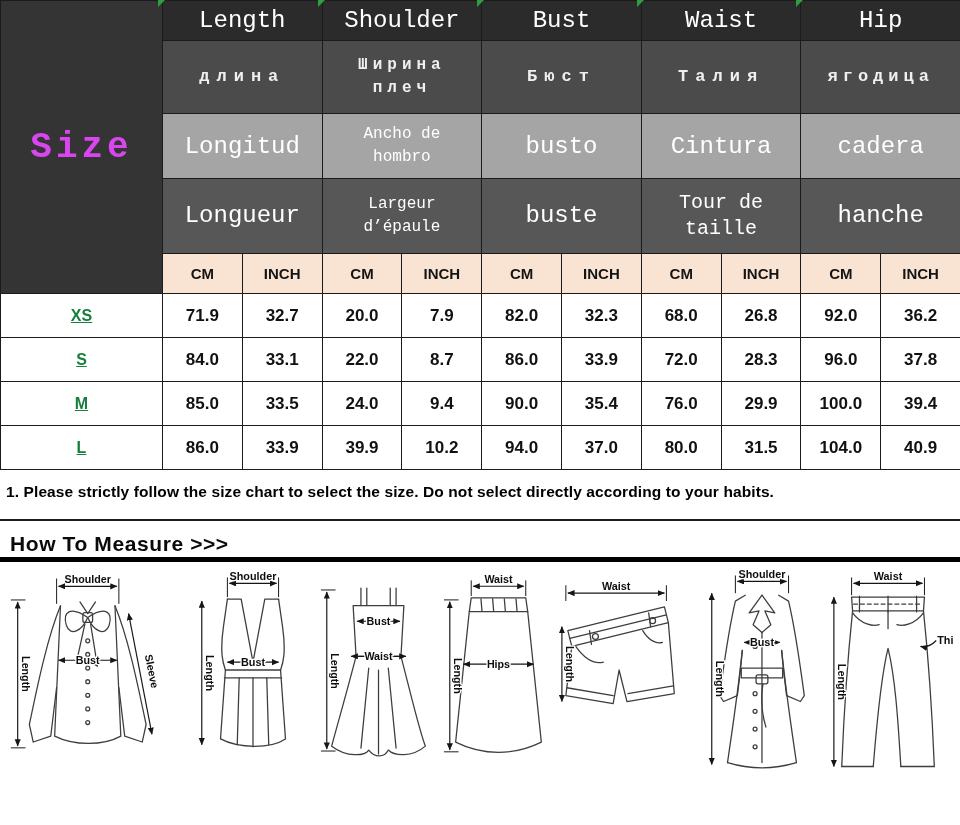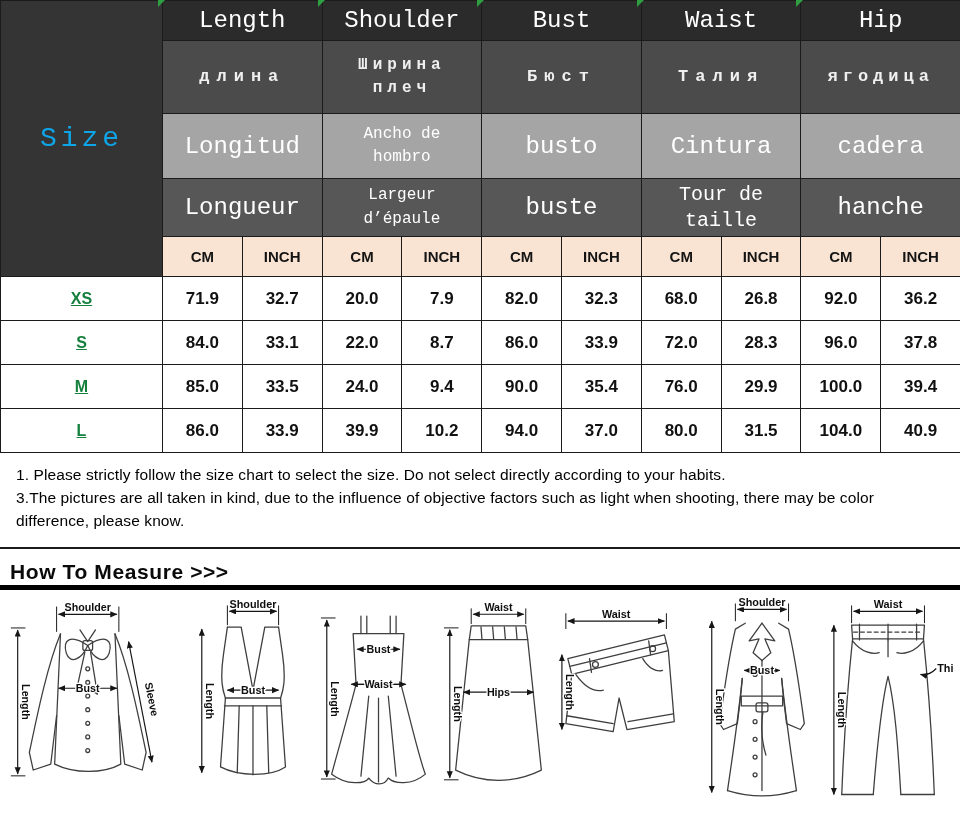--- a/index.html
+++ b/index.html
@@ -10,28 +10,28 @@
   }
   .table-wrap { position:relative; width:960px; }
   table.size-chart { border-collapse:collapse; table-layout:fixed; width:960px; }
   table.size-chart td {
     border:1px solid #1b1b1b; text-align:center; vertical-align:middle;
     padding:0; overflow:hidden;
   }
   tr.tr-en  { height:40px; }
   tr.tr-ru  { height:73px; }
   tr.tr-es  { height:65px; }
-  tr.tr-fr  { height:58px; }
+  tr.tr-fr  { height:75px; }
   tr.tr-unit{ height:40px; }
   tr.tr-data{ height:44px; }
 
   td.size-cell {
-    background:#343434; color:#0ea5e9;
-    font-family:"Liberation Mono","DejaVu Sans Mono",monospace;
-    font-size:28px; letter-spacing:4px; border-color:#101010;
+    background:#343434; color:#d946ef;
+    font-family:"Liberation Mono","DejaVu Sans Mono",monospace;
+    font-size:36px; letter-spacing:4px; border-color:#101010;font-weight:bold;
   }
   td.h-en {
     background:#2b2b2b; color:#fff;
     font-family:"Liberation Mono","DejaVu Sans Mono",monospace;
     font-size:24px;
   }
   td.h-ru {
     background:#4b4b4b; color:#efefef;
     font-family:"Liberation Mono","DejaVu Sans Mono",monospace;
     font-weight:bold; font-size:17px; letter-spacing:7px; line-height:1.45;
@@ -56,21 +56,21 @@
   }
   td.rowlabel { background:#fff; color:#15803d; font-weight:bold; font-size:16px;text-decoration:underline; }
   td.val { background:#fff; color:#111; font-weight:bold; font-size:17px; }
 
   .gmark {
     position:absolute; top:0; width:0; height:0;
     border-top:7px solid #2f9e41; border-right:7px solid transparent;
   }
 
   .notes {
-    padding:11px 10px 0 16px; font-weight:normal; font-size:15.5px;
+    padding:11px 10px 0 6px; font-weight:bold; font-size:15.5px;
     color:#000; line-height:1.47; letter-spacing:0.1px;
   }
   .thinline { height:2px; background:#1c1c1c; margin-top:15px; }
   .howto {
     font-size:21px; font-weight:bold; color:#0a0a0a;
     padding:11px 0 1px 10px; letter-spacing:0.6px;
   }
   .thickline { height:5px; background:#000; }
 
   .diagrams {
@@ -201,21 +201,20 @@
   </table>
   <div class="gmark" style="left:158px"></div>
   <div class="gmark" style="left:318px"></div>
   <div class="gmark" style="left:477px"></div>
   <div class="gmark" style="left:637px"></div>
   <div class="gmark" style="left:796px"></div>
 </div>
 
 <div class="notes">
   <div>1. Please strictly follow the size chart to select the size. Do not select directly according to your habits.</div>
-  <div>3.The pictures are all taken in kind, due to the influence of objective factors such as light when shooting, there may be color difference, please know.</div>
 </div>
 
 <div class="thinline"></div>
 <div class="howto">How To Measure &gt;&gt;&gt;</div>
 <div class="thickline"></div>
 
 <div class="diagrams">
 
   <svg width="180" height="205" viewBox="0 0 185 205">
     <path class="g" d="M56,36 L50,170 C70,180 100,180 118,170 L112,36"></path>

